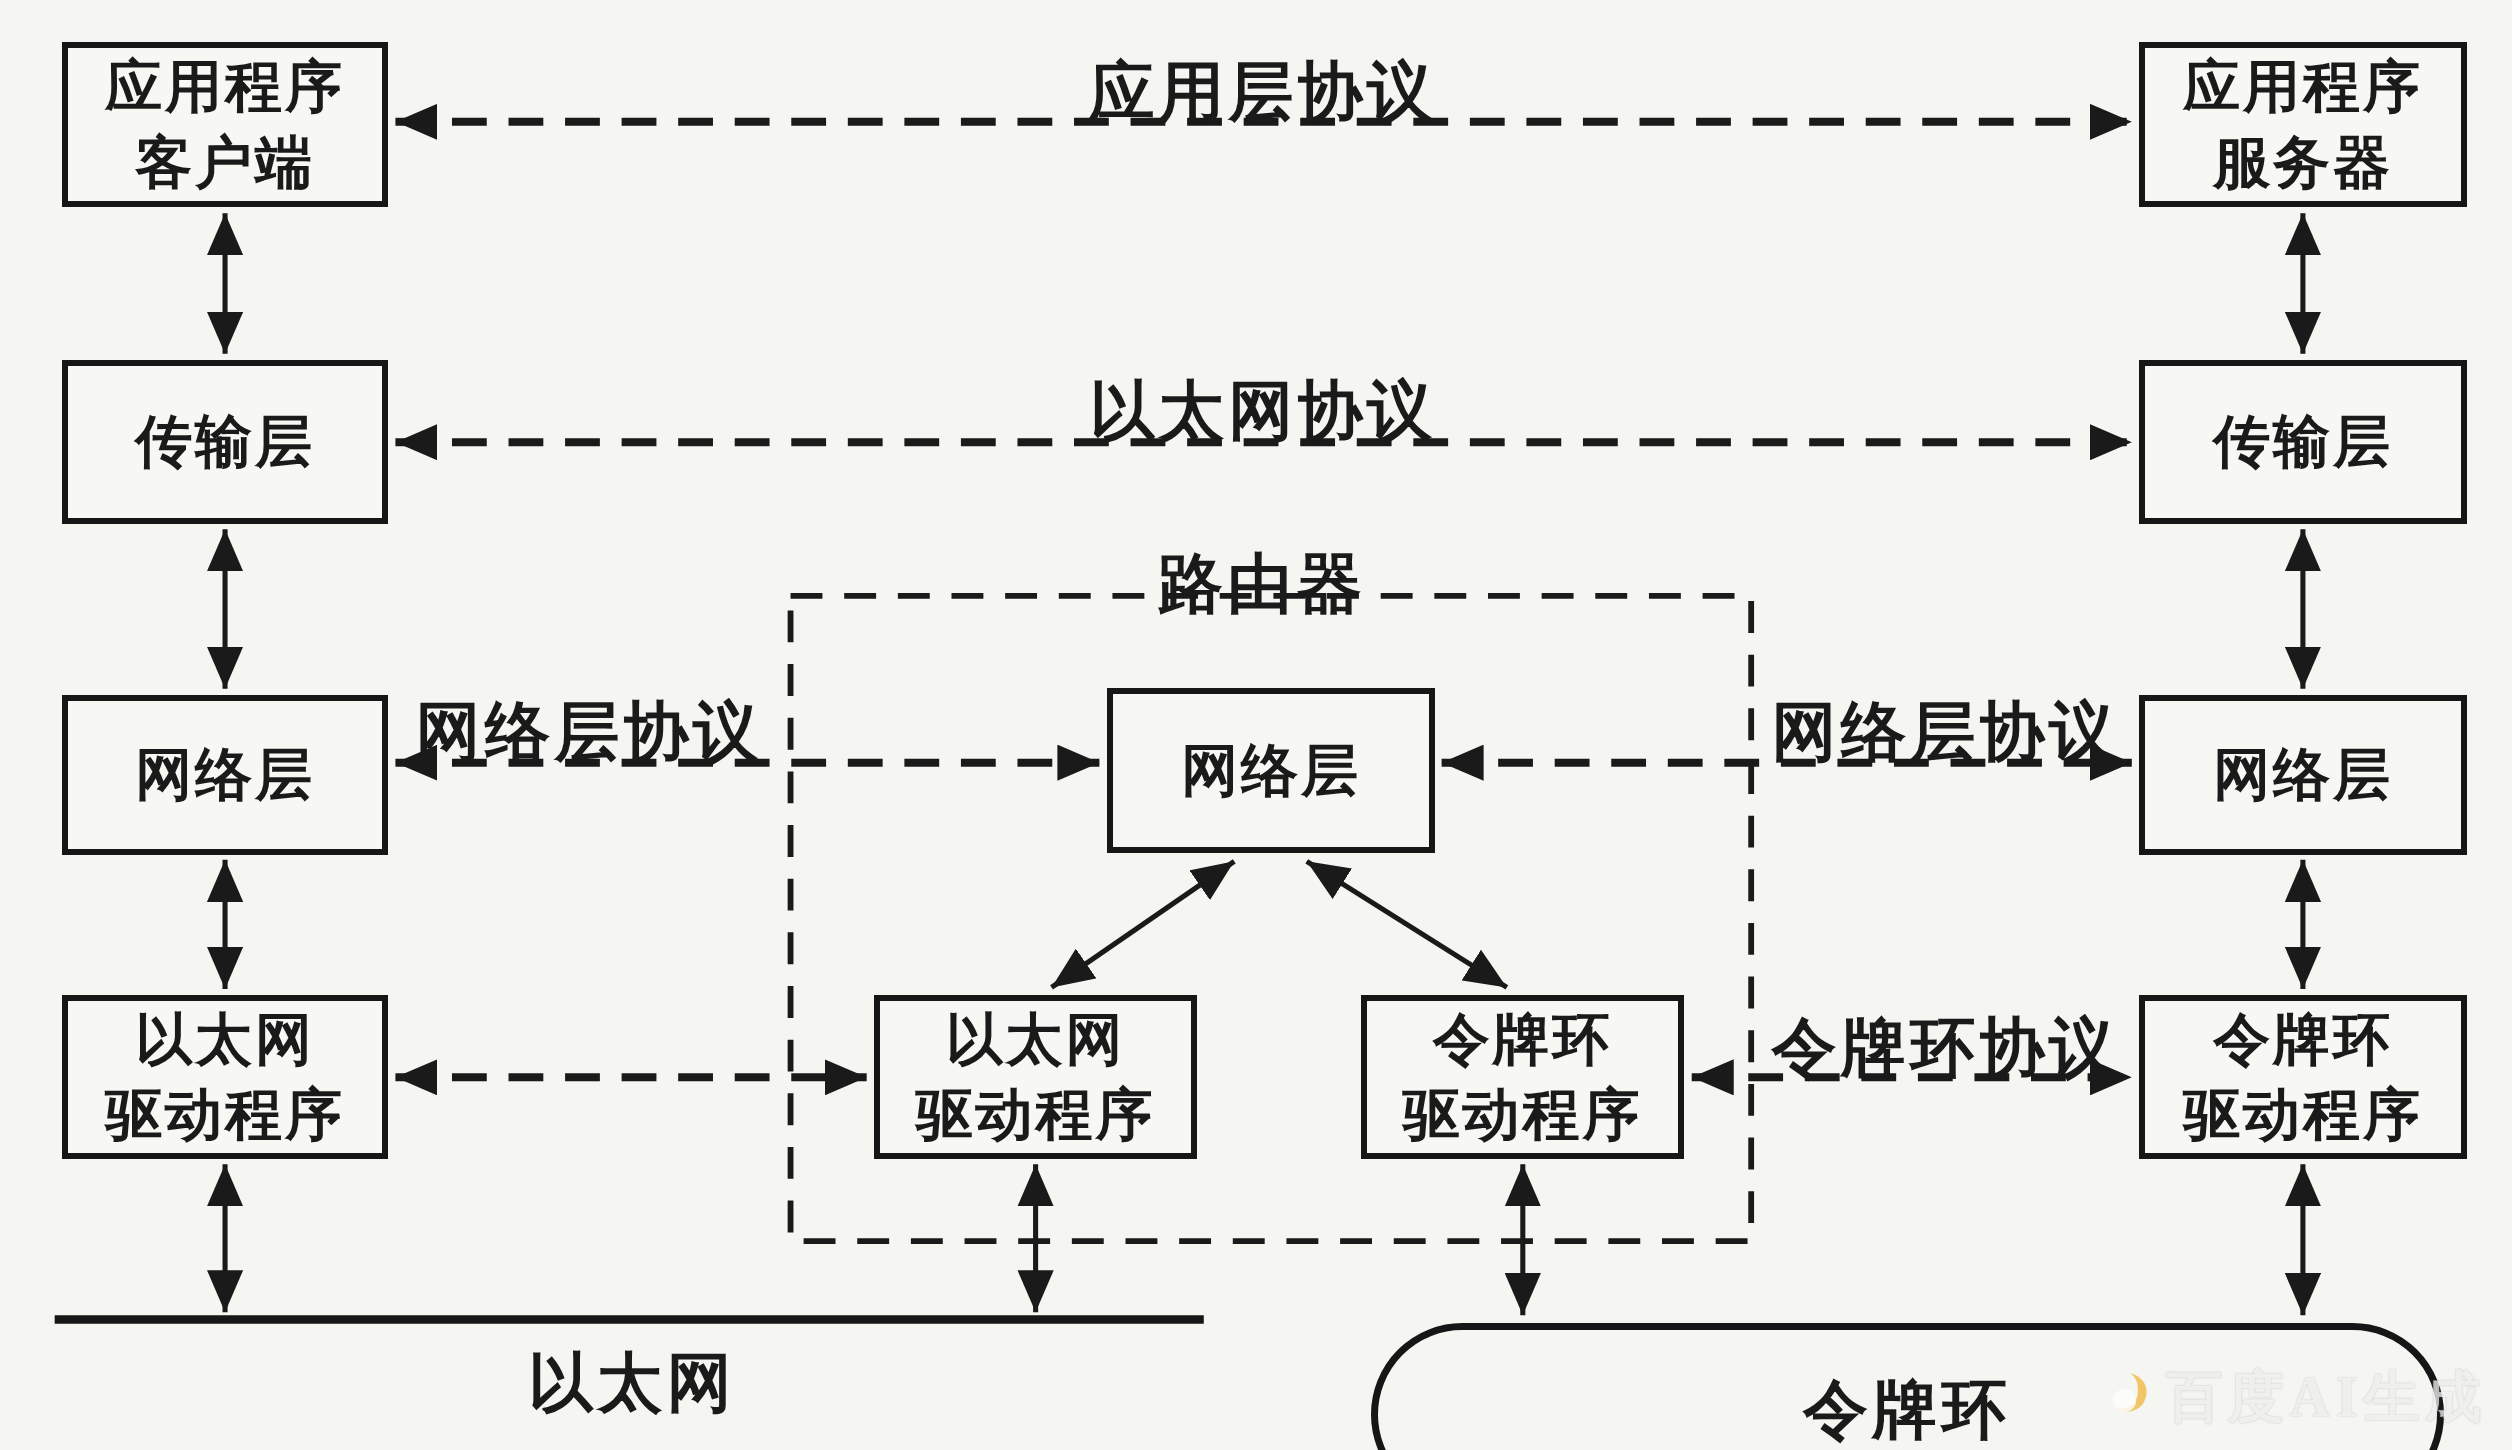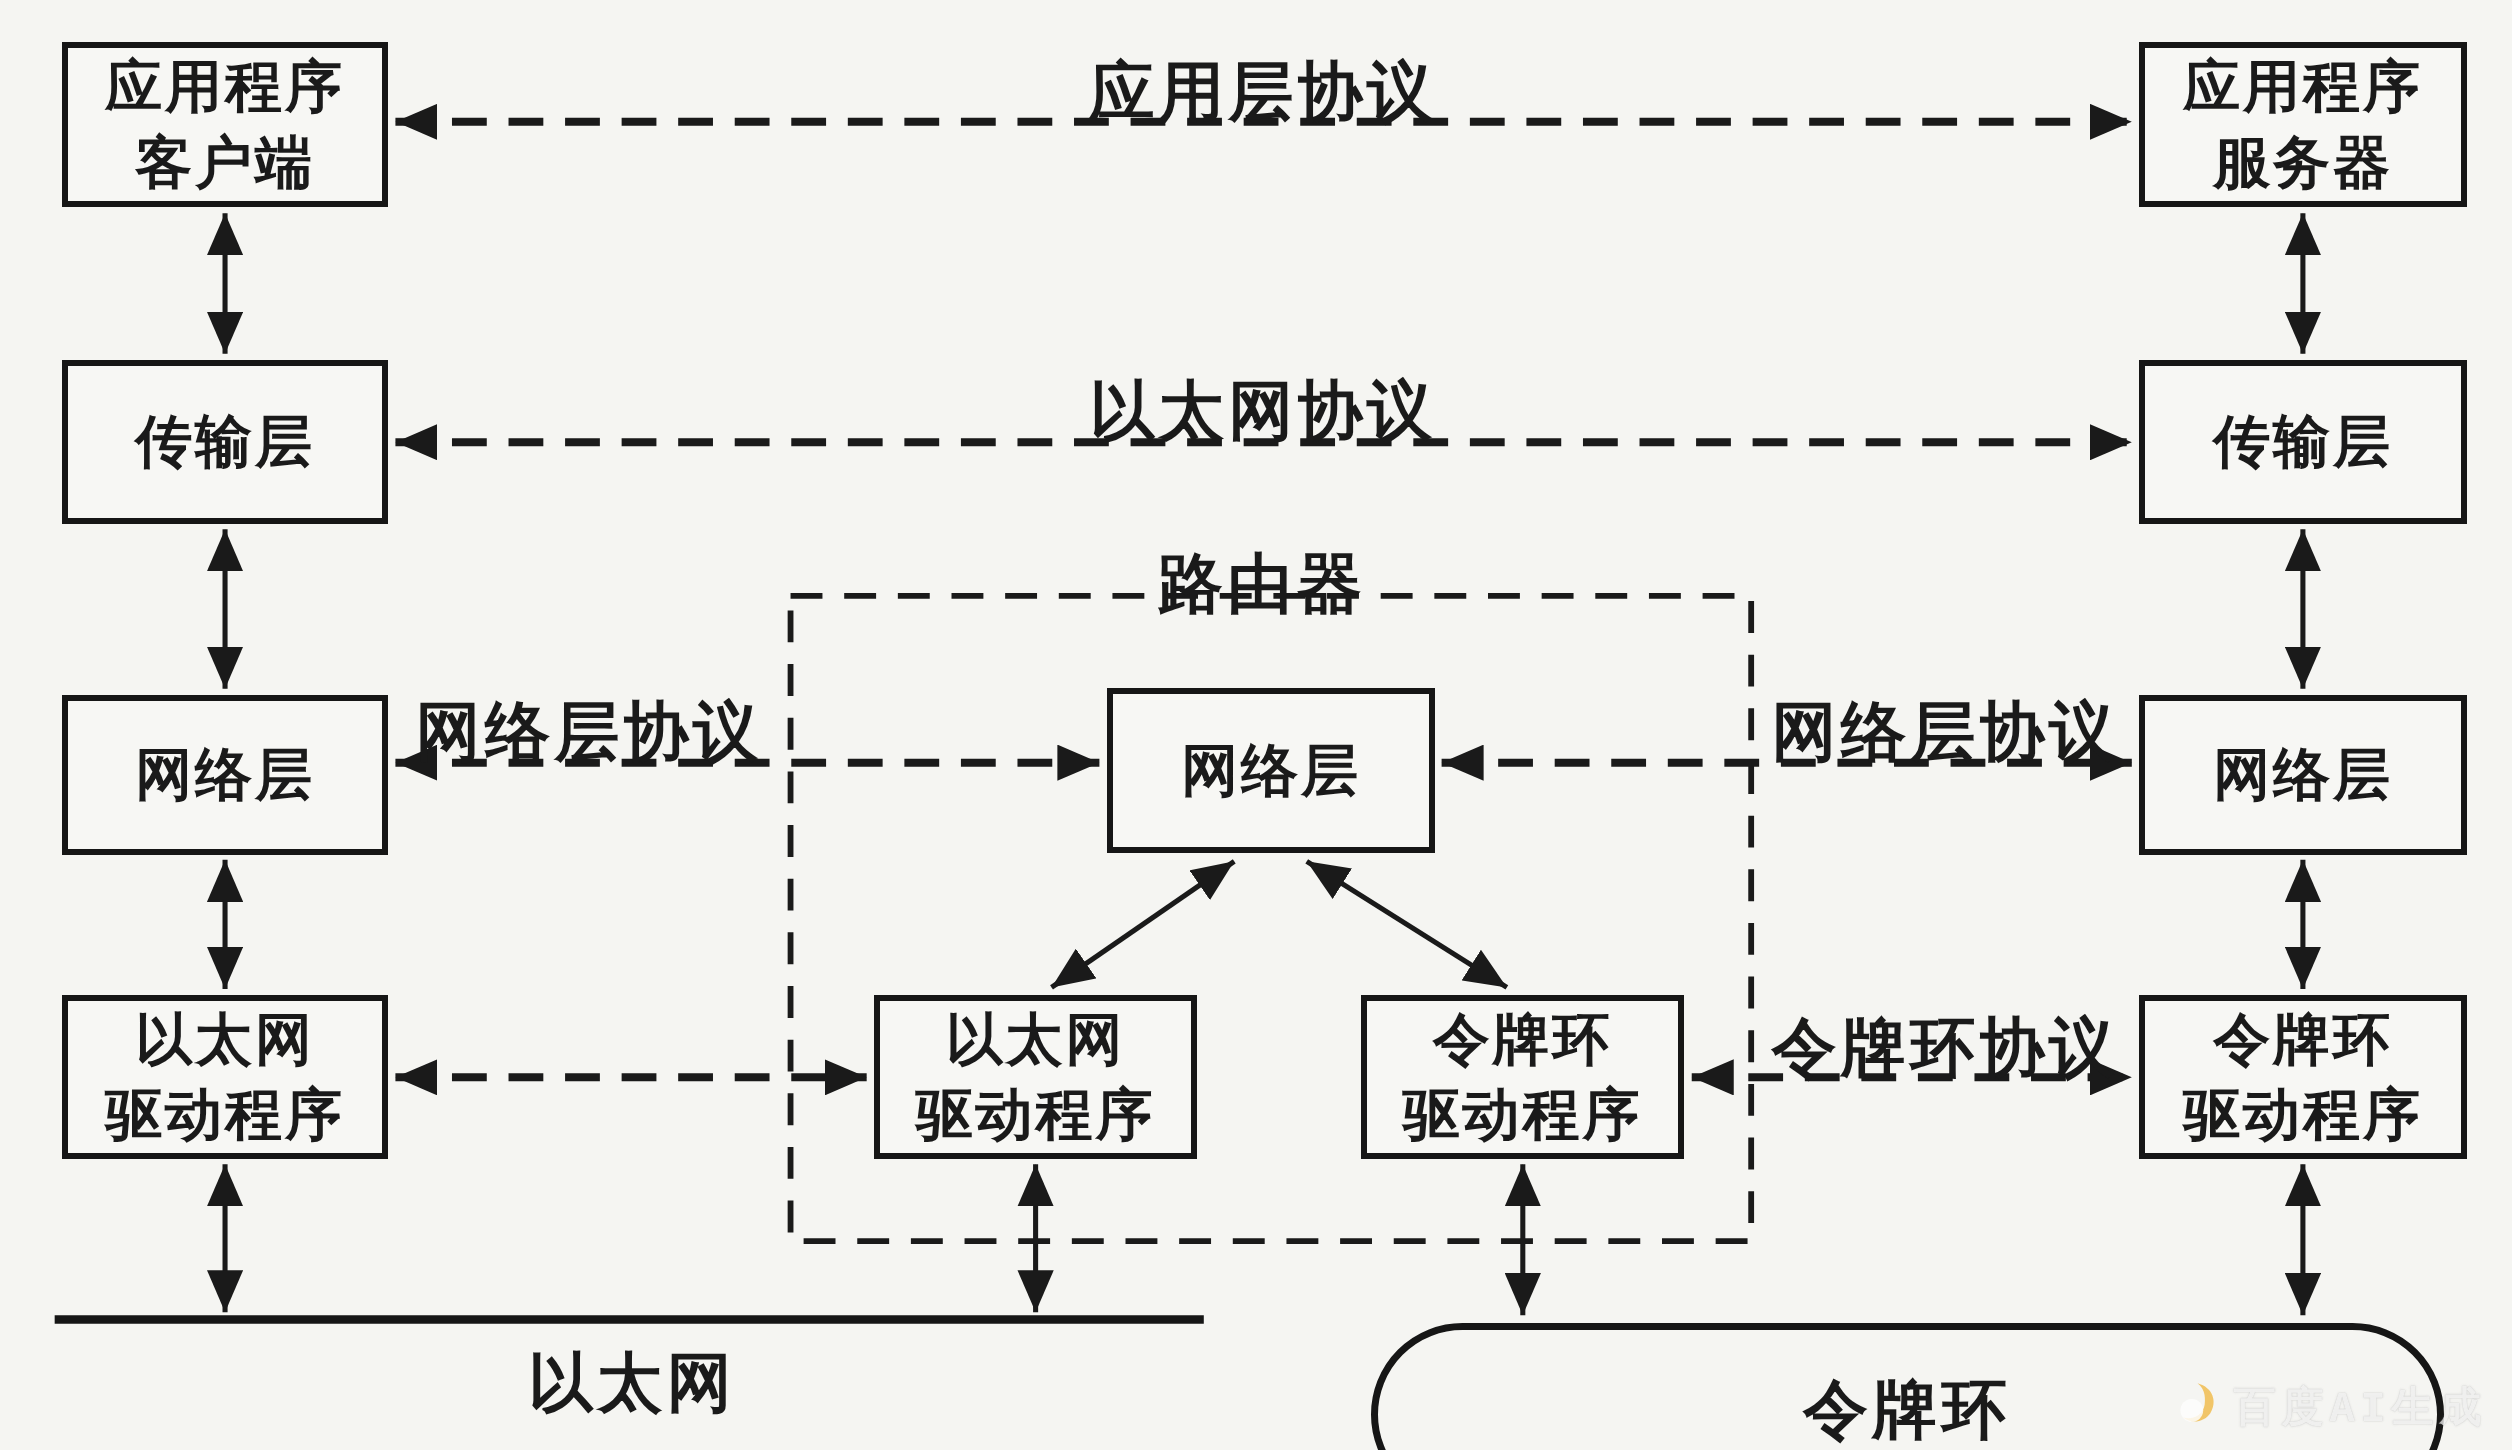--- a/index.html
+++ b/index.html
@@ -38,24 +38,23 @@
     border-radius:94px;
     background:transparent;
   }
   .watermark{
     position:absolute;z-index:4;
     right:25px;bottom:14.5px;
     display:flex;align-items:center;gap:7.3px;
     opacity:0.85;
   }
   .watermark .wm-text{
-    font-size:42px;font-weight:700;letter-spacing:5.8px;
+    font-size:56px;font-weight:700;letter-spacing:5.8px;
     color:rgba(255,255,255,0.78);
     text-shadow:0 0 2.2px rgba(150,150,150,0.45), 0 0 0.7px rgba(120,120,120,0.4);
-    font-family:Liberation Mono, monospace;
   }
 </style>
 </head>
 <body>
 
 <div class="canvas">
 
   <svg class="lines" width="2512" height="1450" viewBox="0 0 3464 2000">
     <defs>
       <marker id="ah" markerUnits="userSpaceOnUse" markerWidth="62" markerHeight="50" refX="58" refY="25" orient="auto">

